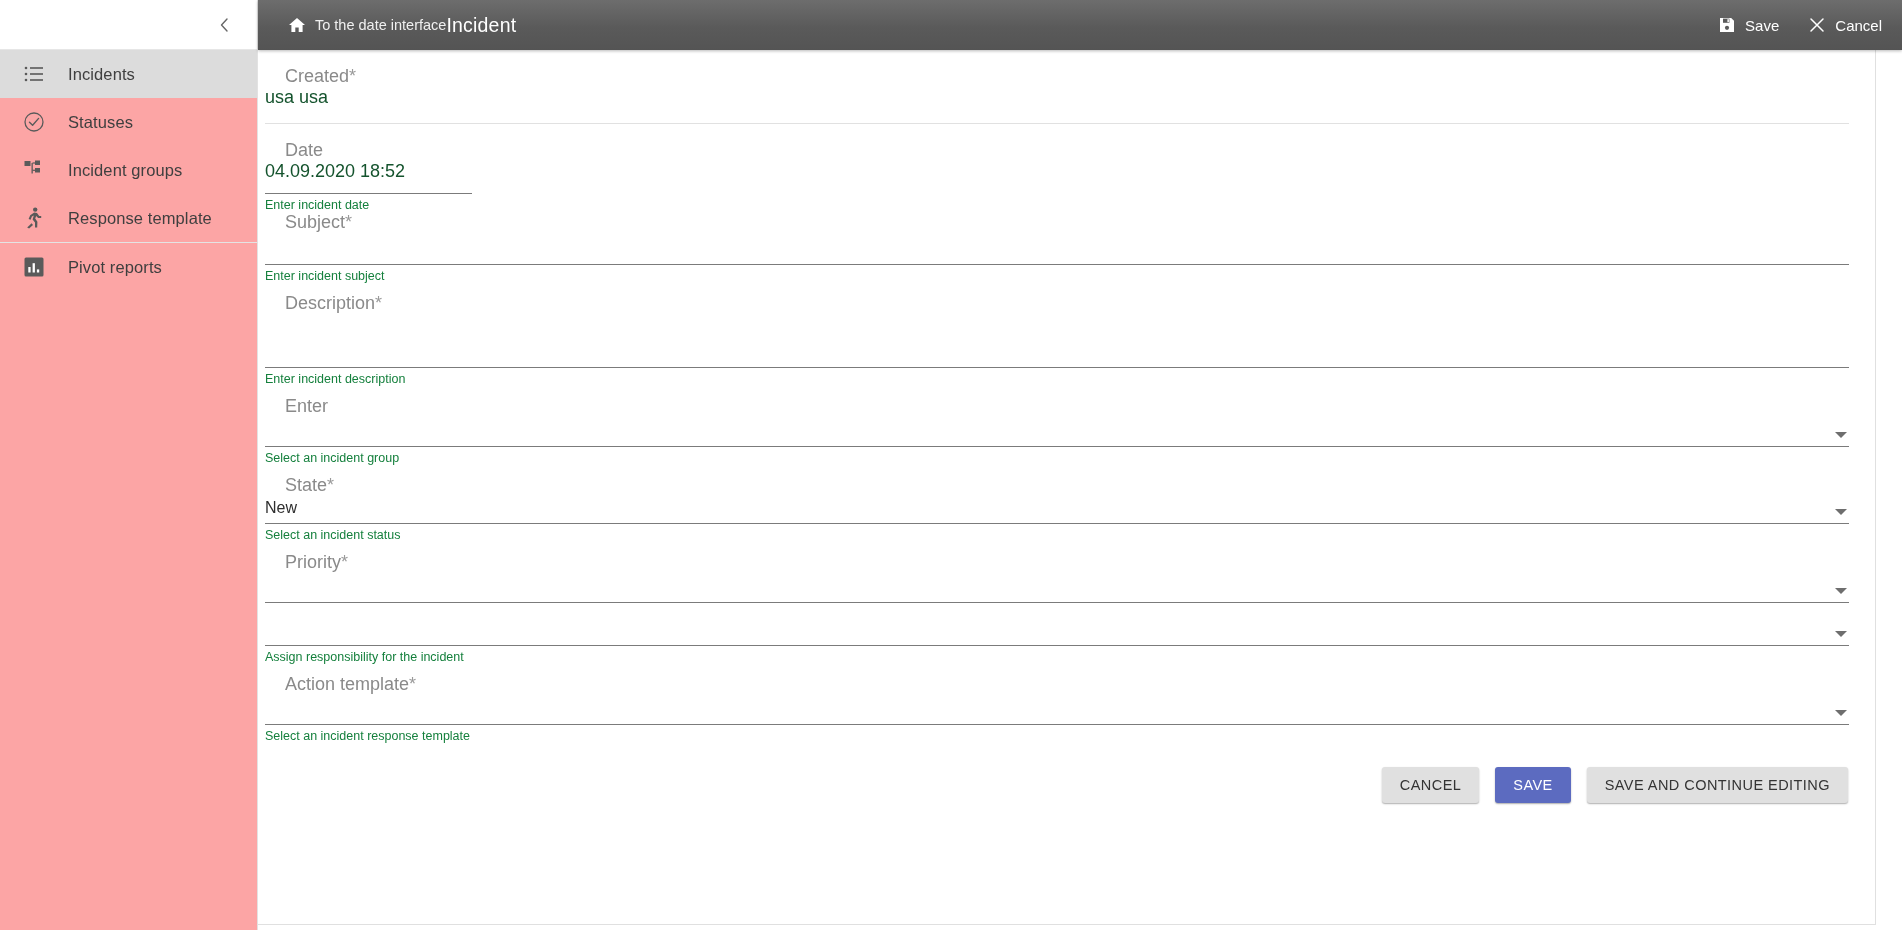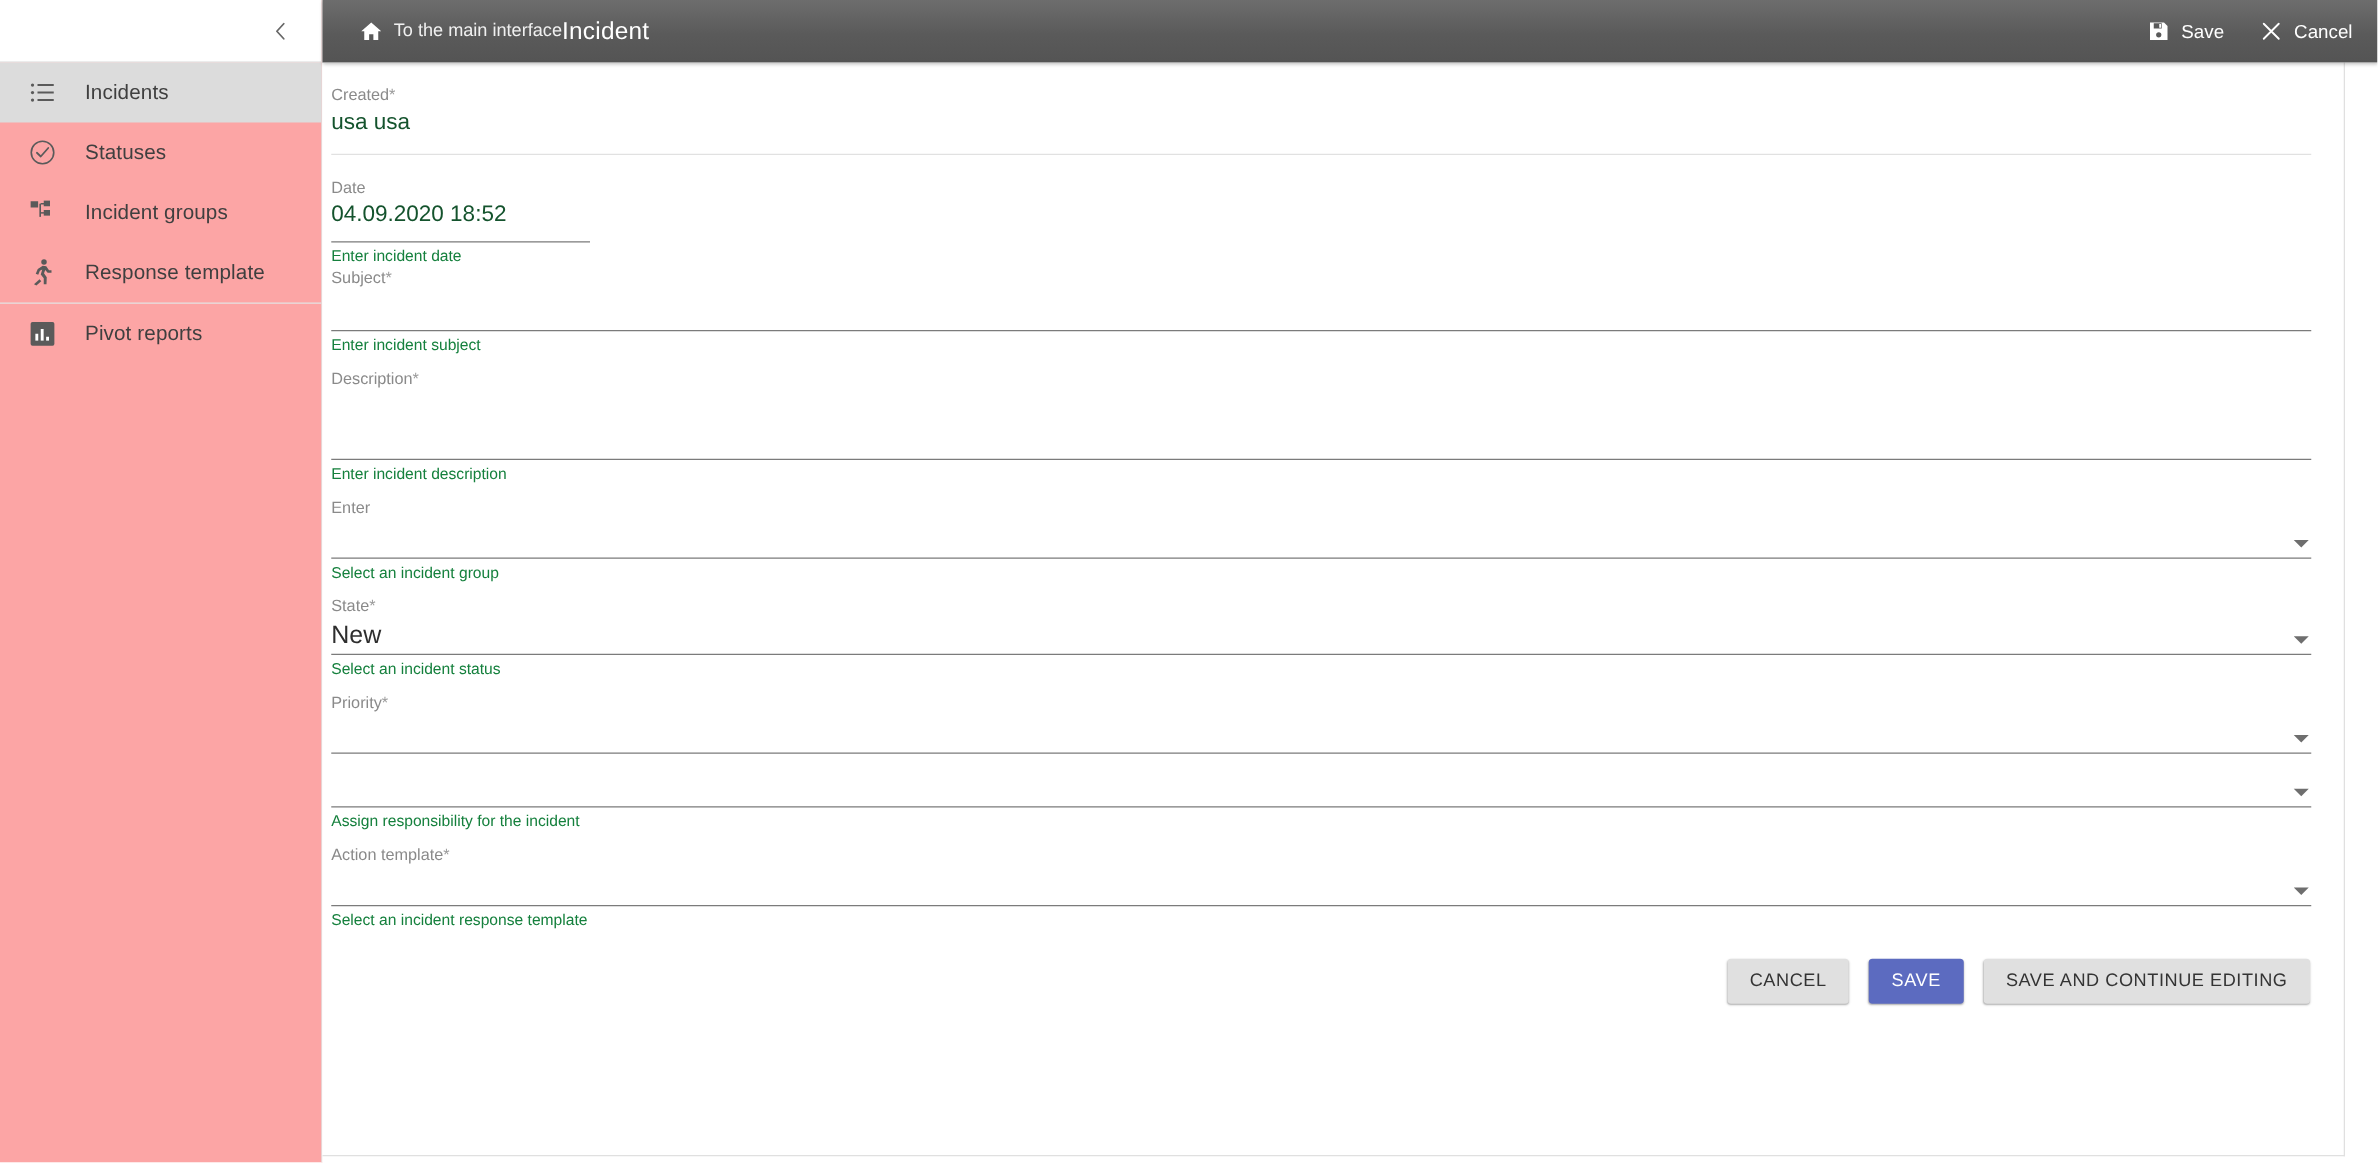--- a/index.html
+++ b/index.html
@@ -129,24 +129,25 @@
     border-bottom: 1px solid #e0e0e0;
     overflow: hidden;
   }
   .form {
     padding: 16px 26px 0 7px;
     position: relative;
   }
 
   .field { position: relative; }
   .field-label {
-    font-size: 13px;
+    font-size: 18px;
     color: #8a8a8a;
     line-height: 16px;
     padding-left: 0px;
+    margin-left: 20px;
   }
   .req { color: #9a9a9a; }
   .field-value {
     font-size: 18px;
     color: #14532d;
     line-height: 24px;
     min-height: 24px;
     padding-top: 1px;
   }
   .field-hint {
@@ -166,21 +167,21 @@
 
   .field-empty-input { height: 34px; }
   .field-empty-area { height: 56px; }
 
   .select-row {
     position: relative;
     height: 32px;
   }
   .select-row.with-value { height: 30px; }
   .select-val {
-    font-size: 20px;
+    font-size: 16px;
     color: #2e2e2e;
     line-height: 30px;
   }
   .caret {
     position: absolute;
     right: 2px;
     bottom: 8px;
     width: 0; height: 0;
     border-left: 6px solid transparent;
     border-right: 6px solid transparent;
@@ -300,21 +301,21 @@
 
   <div class="main">
 
     <header class="topbar">
       <div class="bc">
         <span class="bc-home">
           <svg width="18" height="16" viewBox="0 0 18 16" aria-hidden="true">
             <path d="M9 1 L17 8 L14.6 8 L14.6 15 L10.7 15 L10.7 10.4 L7.3 10.4 L7.3 15 L3.4 15 L3.4 8 L1 8 Z" fill="#ffffff"></path>
           </svg>
         </span>
-        <span>To the main interface</span>
+        <span>To the date interface</span>
       </div>
       <h1 class="page-title">Incident</h1>
 
       <div class="topbar-spacer"></div>
 
       <div class="top-actions">
         <div class="top-action">
           <span>
             <svg width="16" height="16" viewBox="0 0 16 16" aria-hidden="true">
               <path d="M1 1 H12.2 L15 3.8 V15 H1 Z" fill="#ffffff"></path>

